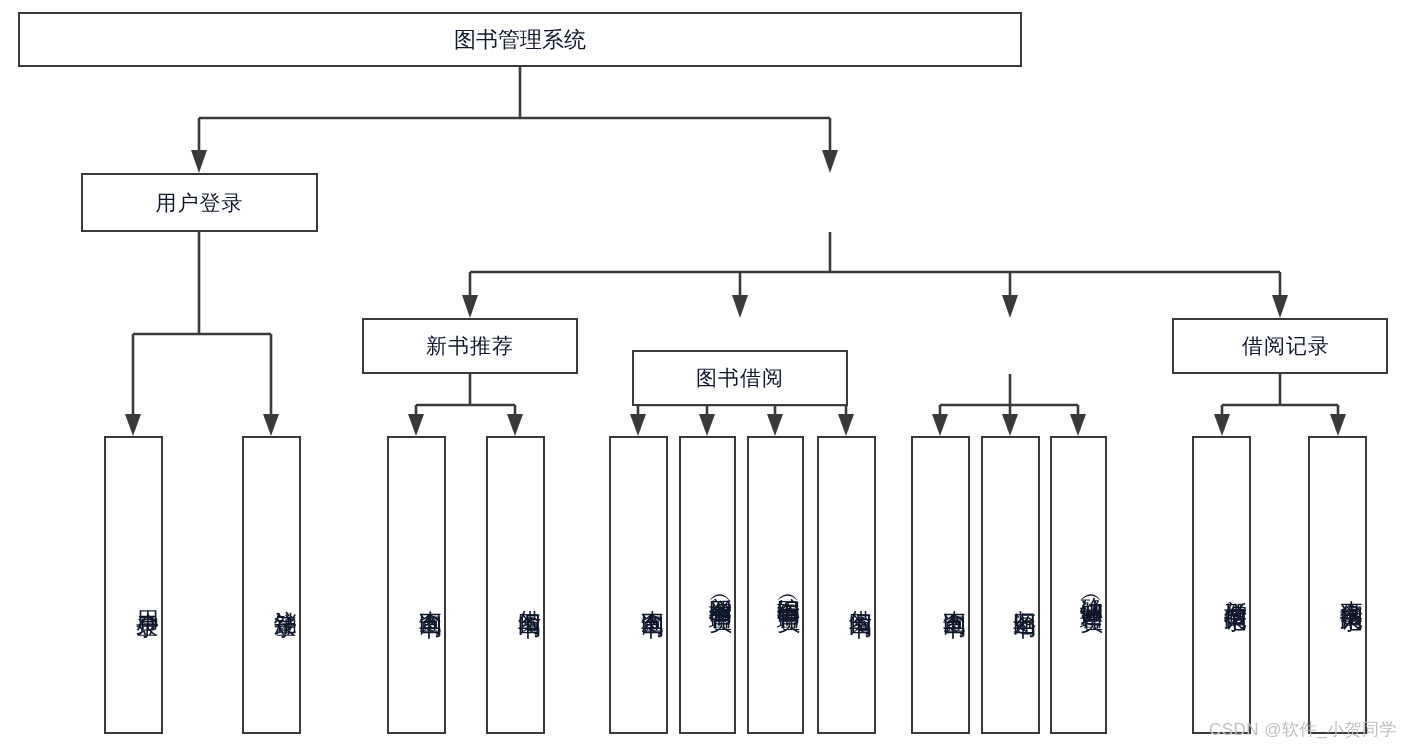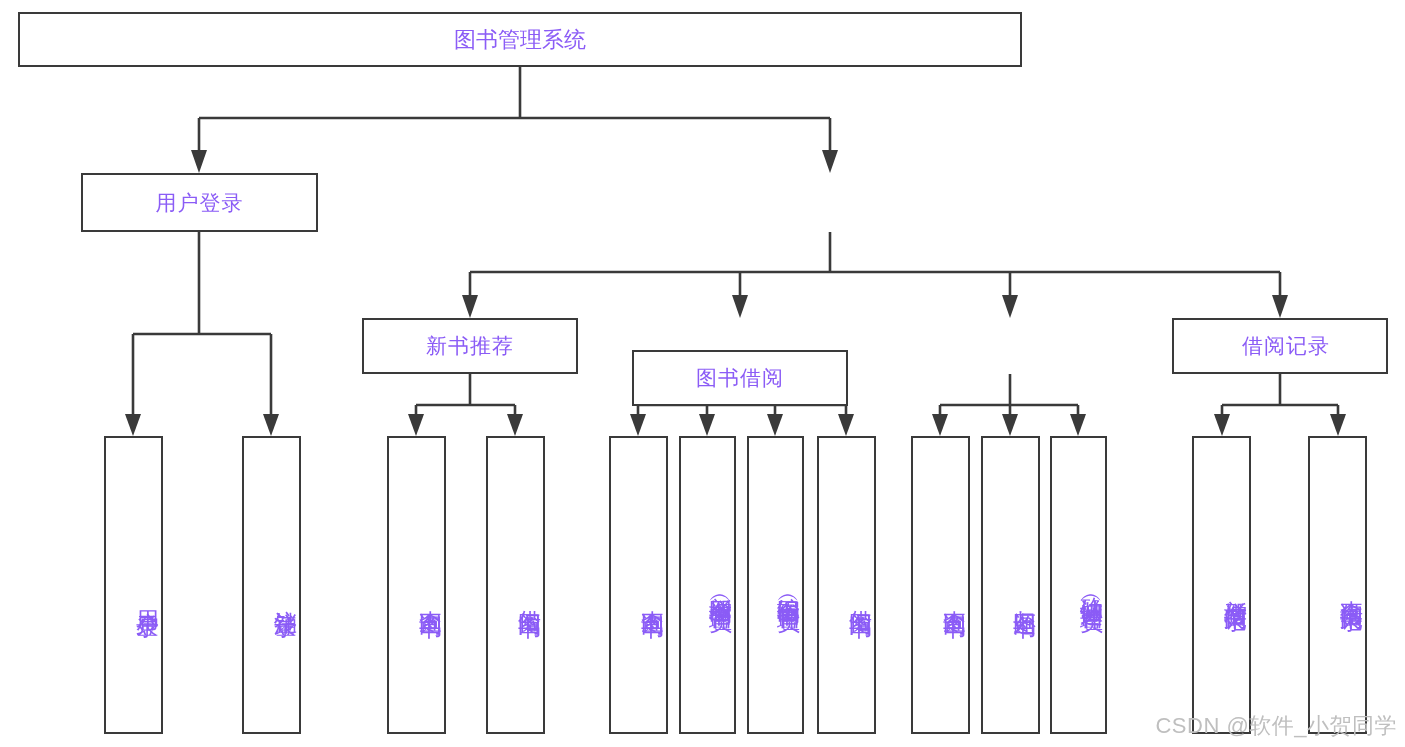--- a/index.html
+++ b/index.html
@@ -26,21 +26,21 @@
     pointer-events: none;
   }
   .node {
     position: absolute;
     box-sizing: border-box;
     border: 2.5px solid #3a3a3a;
     background: #ffffff;
     display: flex;
     align-items: center;
     justify-content: center;
-    color: #8b5cf6;
+    color: #0f172a;
     z-index: 2;
   }
   .node.h {
     font-size: 21px;
     letter-spacing: 1px;
   }
   .node.root {
     font-size: 22px;
   }
   .node.v {
@@ -58,21 +58,21 @@
   }
   .node.v .vtxt {
     writing-mode: vertical-rl;
     text-orientation: upright;
     white-space: nowrap;
   }
   #watermark {
     position: absolute;
     right: 8px;
     bottom: 6px;
-    font-size: 22px;
+    font-size: 17px;
     color: #bfbfbf;
     letter-spacing: 0.5px;
     z-index: 5;
     white-space: nowrap;
   }
 </style>
 </head>
 <body>
 
 <div id="canvas">

